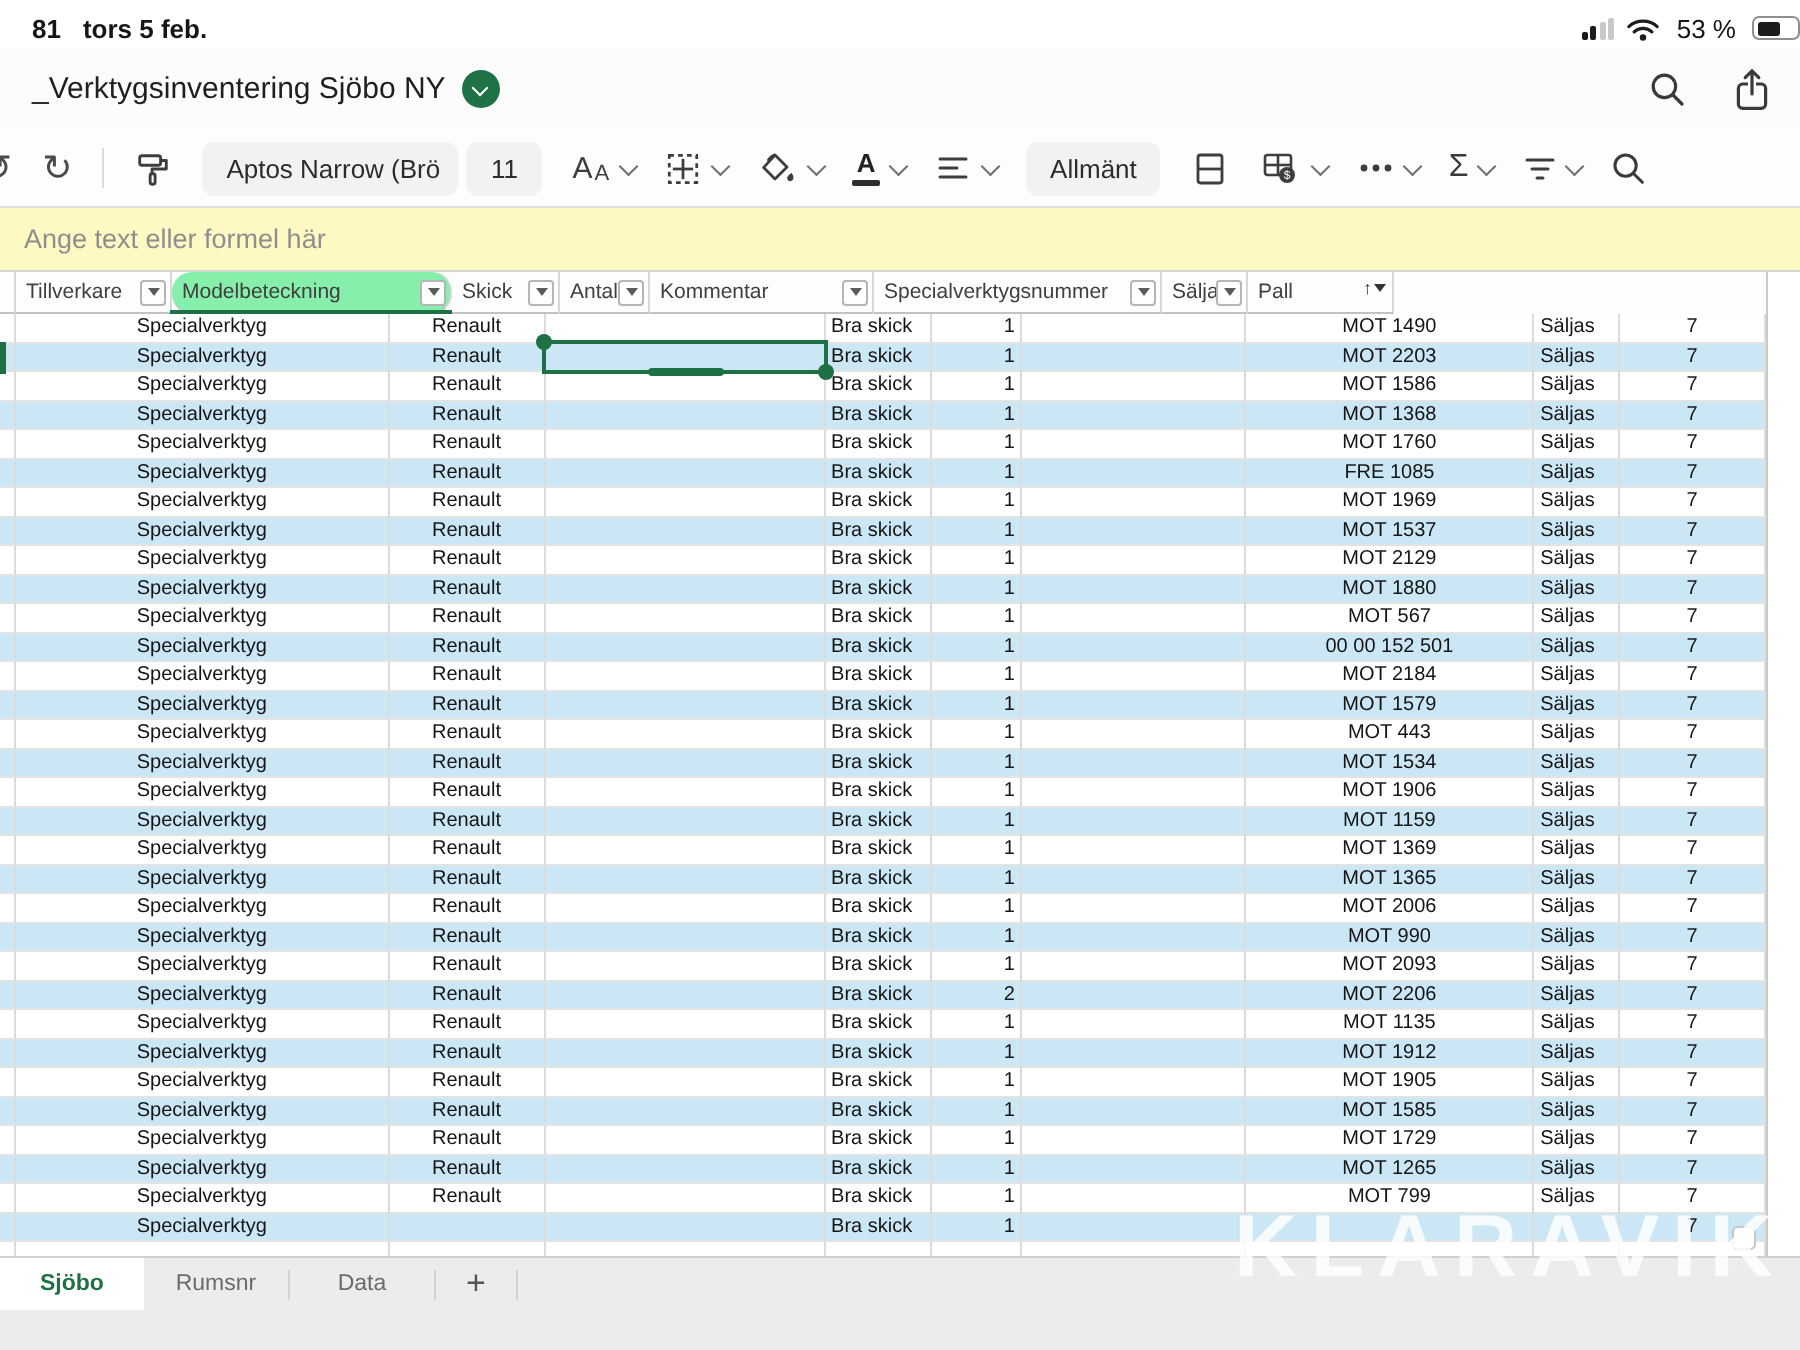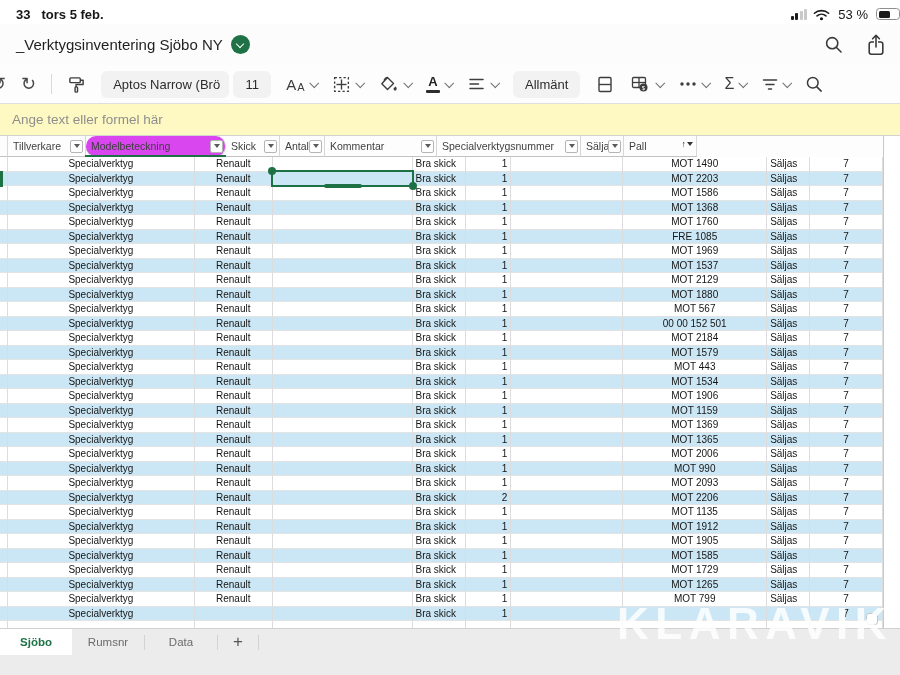--- a/index.html
+++ b/index.html
@@ -51,21 +51,21 @@
   
   .formula-bar { height:33px; border-top:1px solid #dedede; border-bottom:1px solid #d2d2d2;
     display:flex; align-items:center; padding-left:12px; background:#fef9c3; }
   .formula-bar span { font-size:13.5px; color:#8e8e8e; }
 
   
   .grid { position:relative; height:492px; background:#fff; }
   .hrow { display:flex; height:21px; width:884px; border-right:1px solid #c9c9c9; background:#fdfdfd; }
   .hcell { position:relative; height:21px; border-right:1px solid #d7d7d7; border-bottom:1px solid #c2c2c2;
     font-size:10.5px; color:#3f3f3f; display:flex; align-items:center; padding-left:5px; }
-  .hcell.sel { background:#d946ef;border-radius:10px; }
+  .hcell.sel { background:#86efac;border-radius:10px; }
   .hcell .hsel-line { position:absolute; left:-1px; right:-1px; bottom:-1px; height:2.5px; background:#1e7145; }
   .fbtn { position:absolute; right:2px; top:3.5px; width:13px; height:13px; background:#fefefe;
     border:1px solid #b5b5b5; border-radius:2px; display:flex; align-items:center; justify-content:center; }
   .fbtn i { width:0; height:0; border-left:3.2px solid transparent; border-right:3.2px solid transparent; border-top:4px solid #5a5a5a; }
   .sortfilter { position:absolute; right:3px; top:3px; font-size:9px; color:#333; display:flex; align-items:center; }
   .sortfilter i { width:0; height:0; border-left:3.5px solid transparent; border-right:3.5px solid transparent; border-top:4.5px solid #333; margin-left:1px; }
   .gbody { position:relative; width:884px; height:471px; overflow:hidden; border-right:1px solid #c9c9c9; background:#fff; }
   .row { display:flex; height:14.5px; background:#fff; }
   .row.band { background:#cbe7f5; }
   .cell { height:14.5px; border-right:1px solid #dcdcdc; border-bottom:1px solid #e3e3e3;
@@ -93,21 +93,21 @@
   .watermark { position:absolute; left:617px; top:599px; z-index:50; font-size:44px; font-weight:700;
     letter-spacing:6.5px; color:rgba(255,255,255,0.82); pointer-events:none; }
 
   svg { display:block; }
 </style>
 </head>
 <body>
 
 <div class="status-bar">
   <div class="sb-left">
-    <span>33</span>
+    <span>81</span>
     <span>tors 5 feb.</span>
   </div>
   <div class="sb-right">
     <span class="sig">
       <i style="height:4px;background:#1c1c1c"></i>
         <i style="height:6.5px;background:#1c1c1c"></i>
       <i style="height:9px;background:#c9c9c9"></i>
         <i style="height:11px;background:#c9c9c9"></i>
     </span>
     <svg width="17" height="13" viewBox="0 0 18 13">

